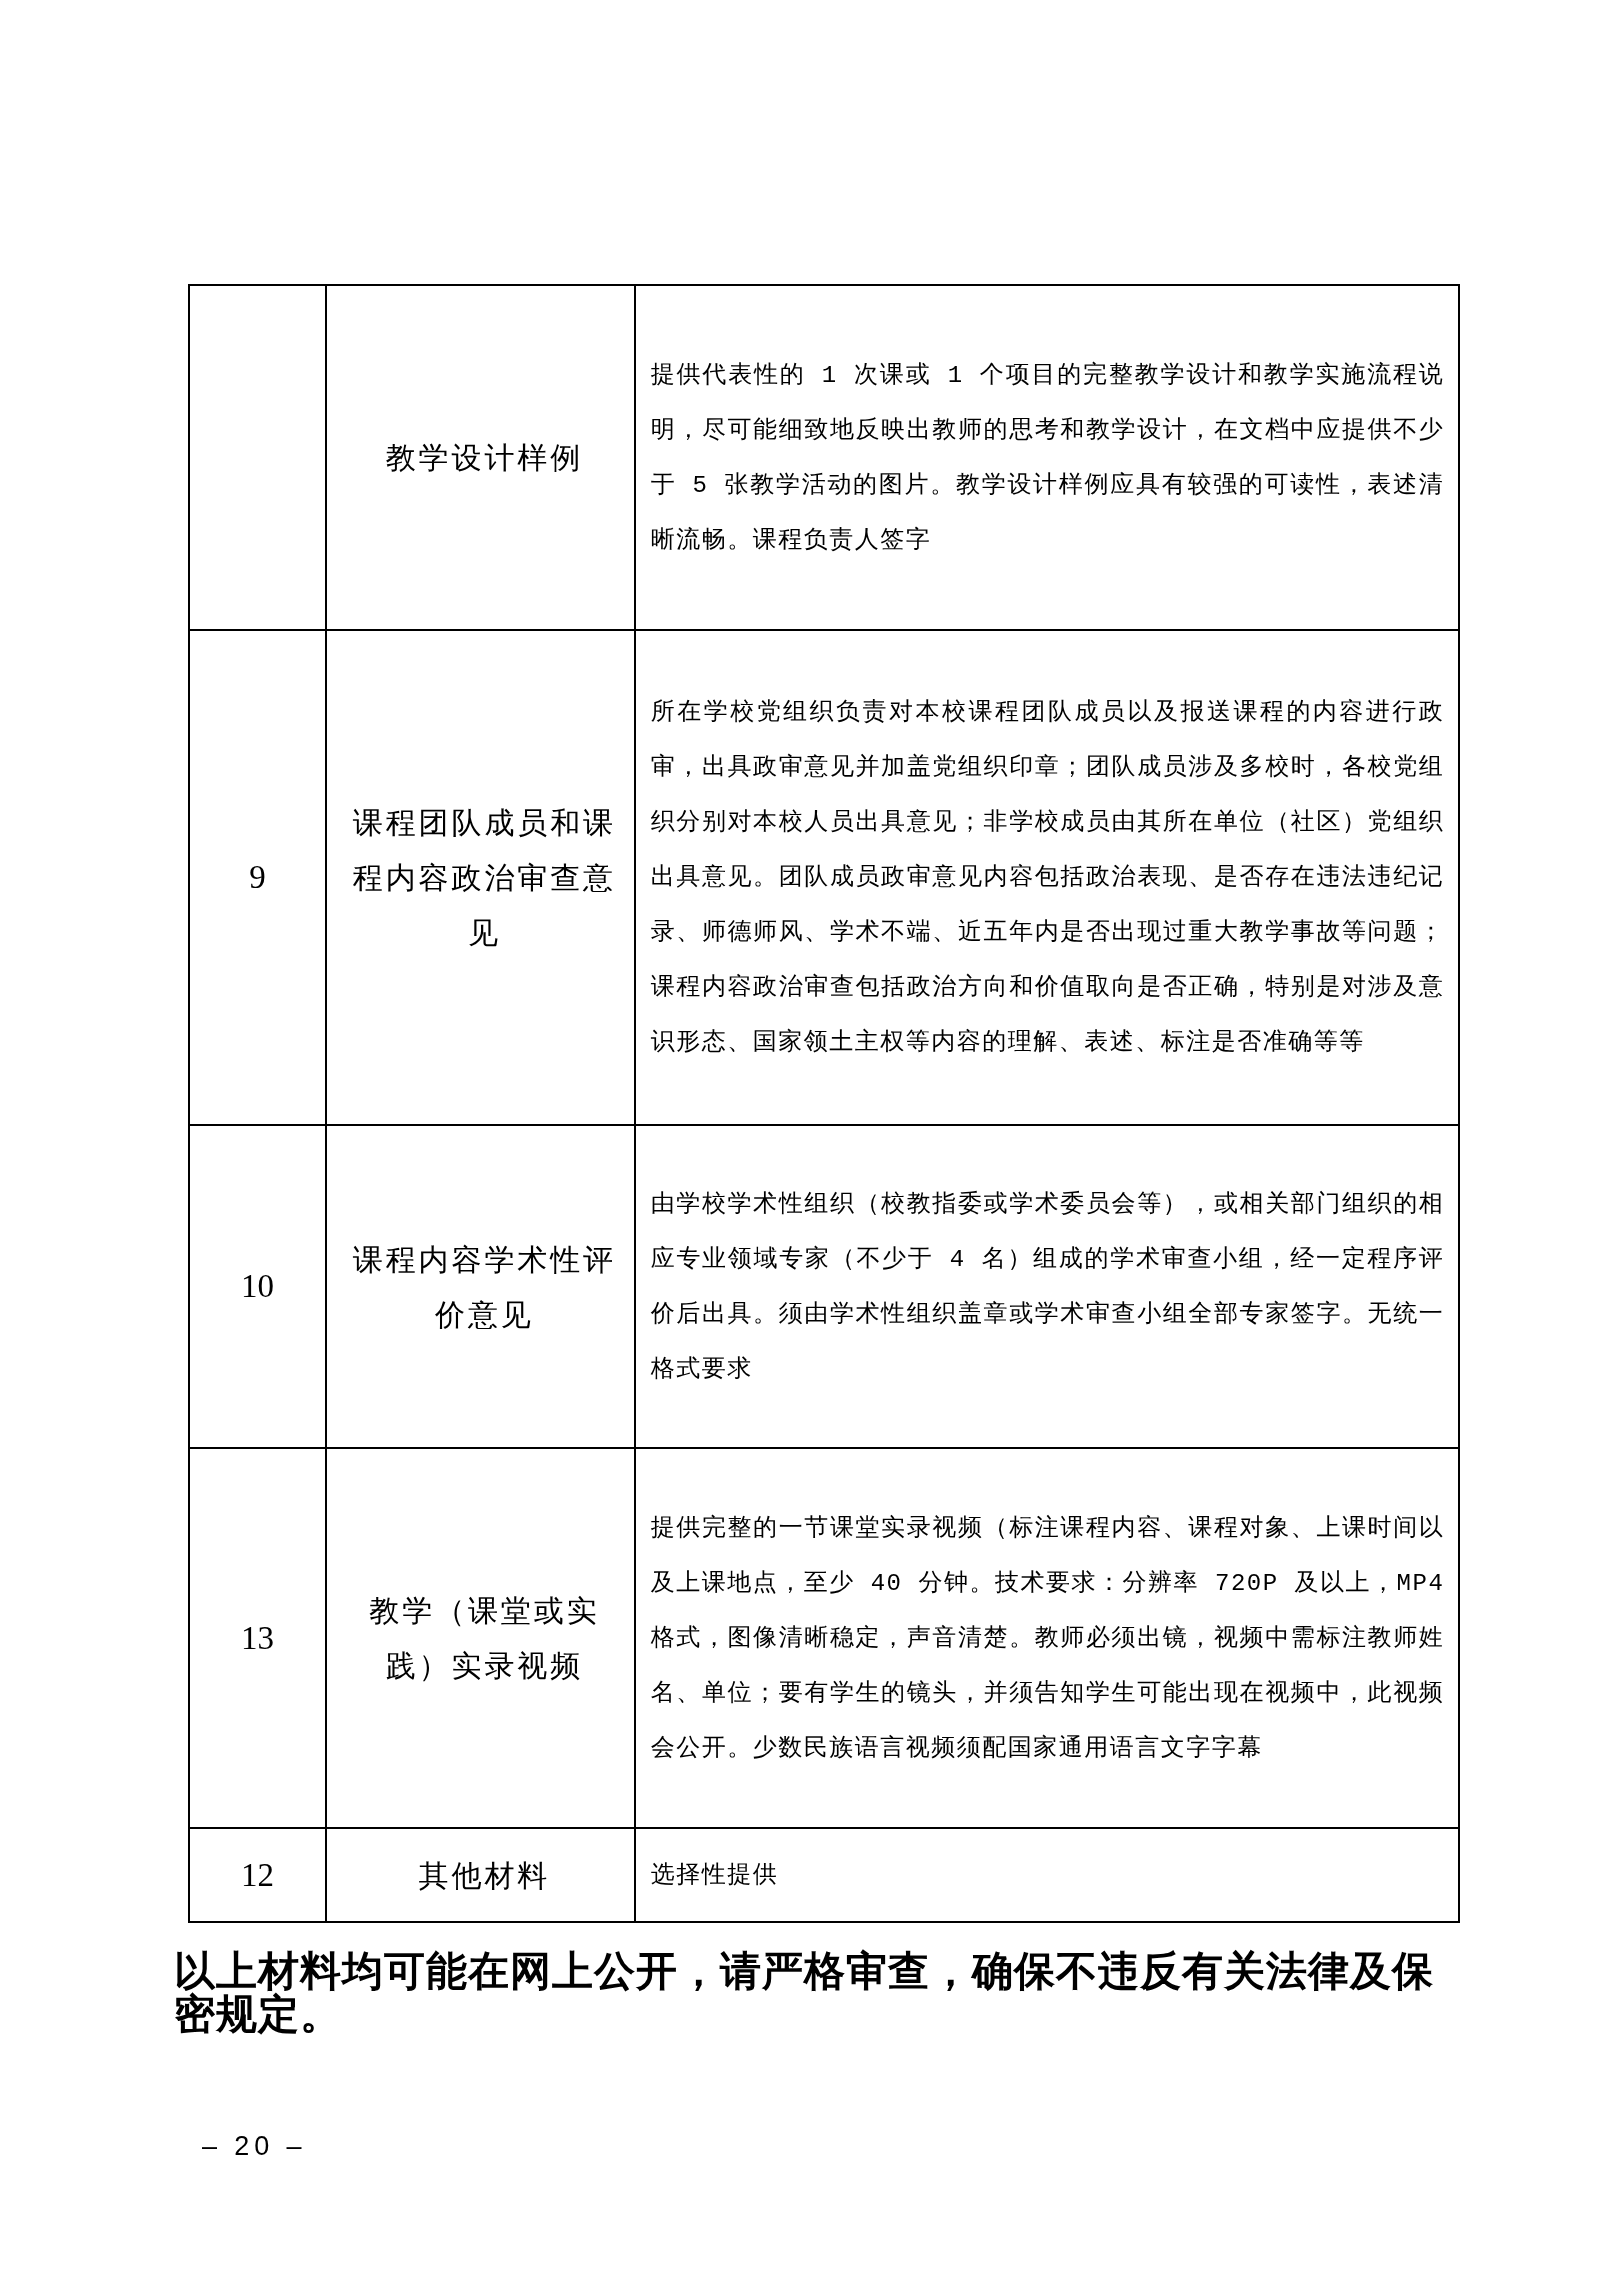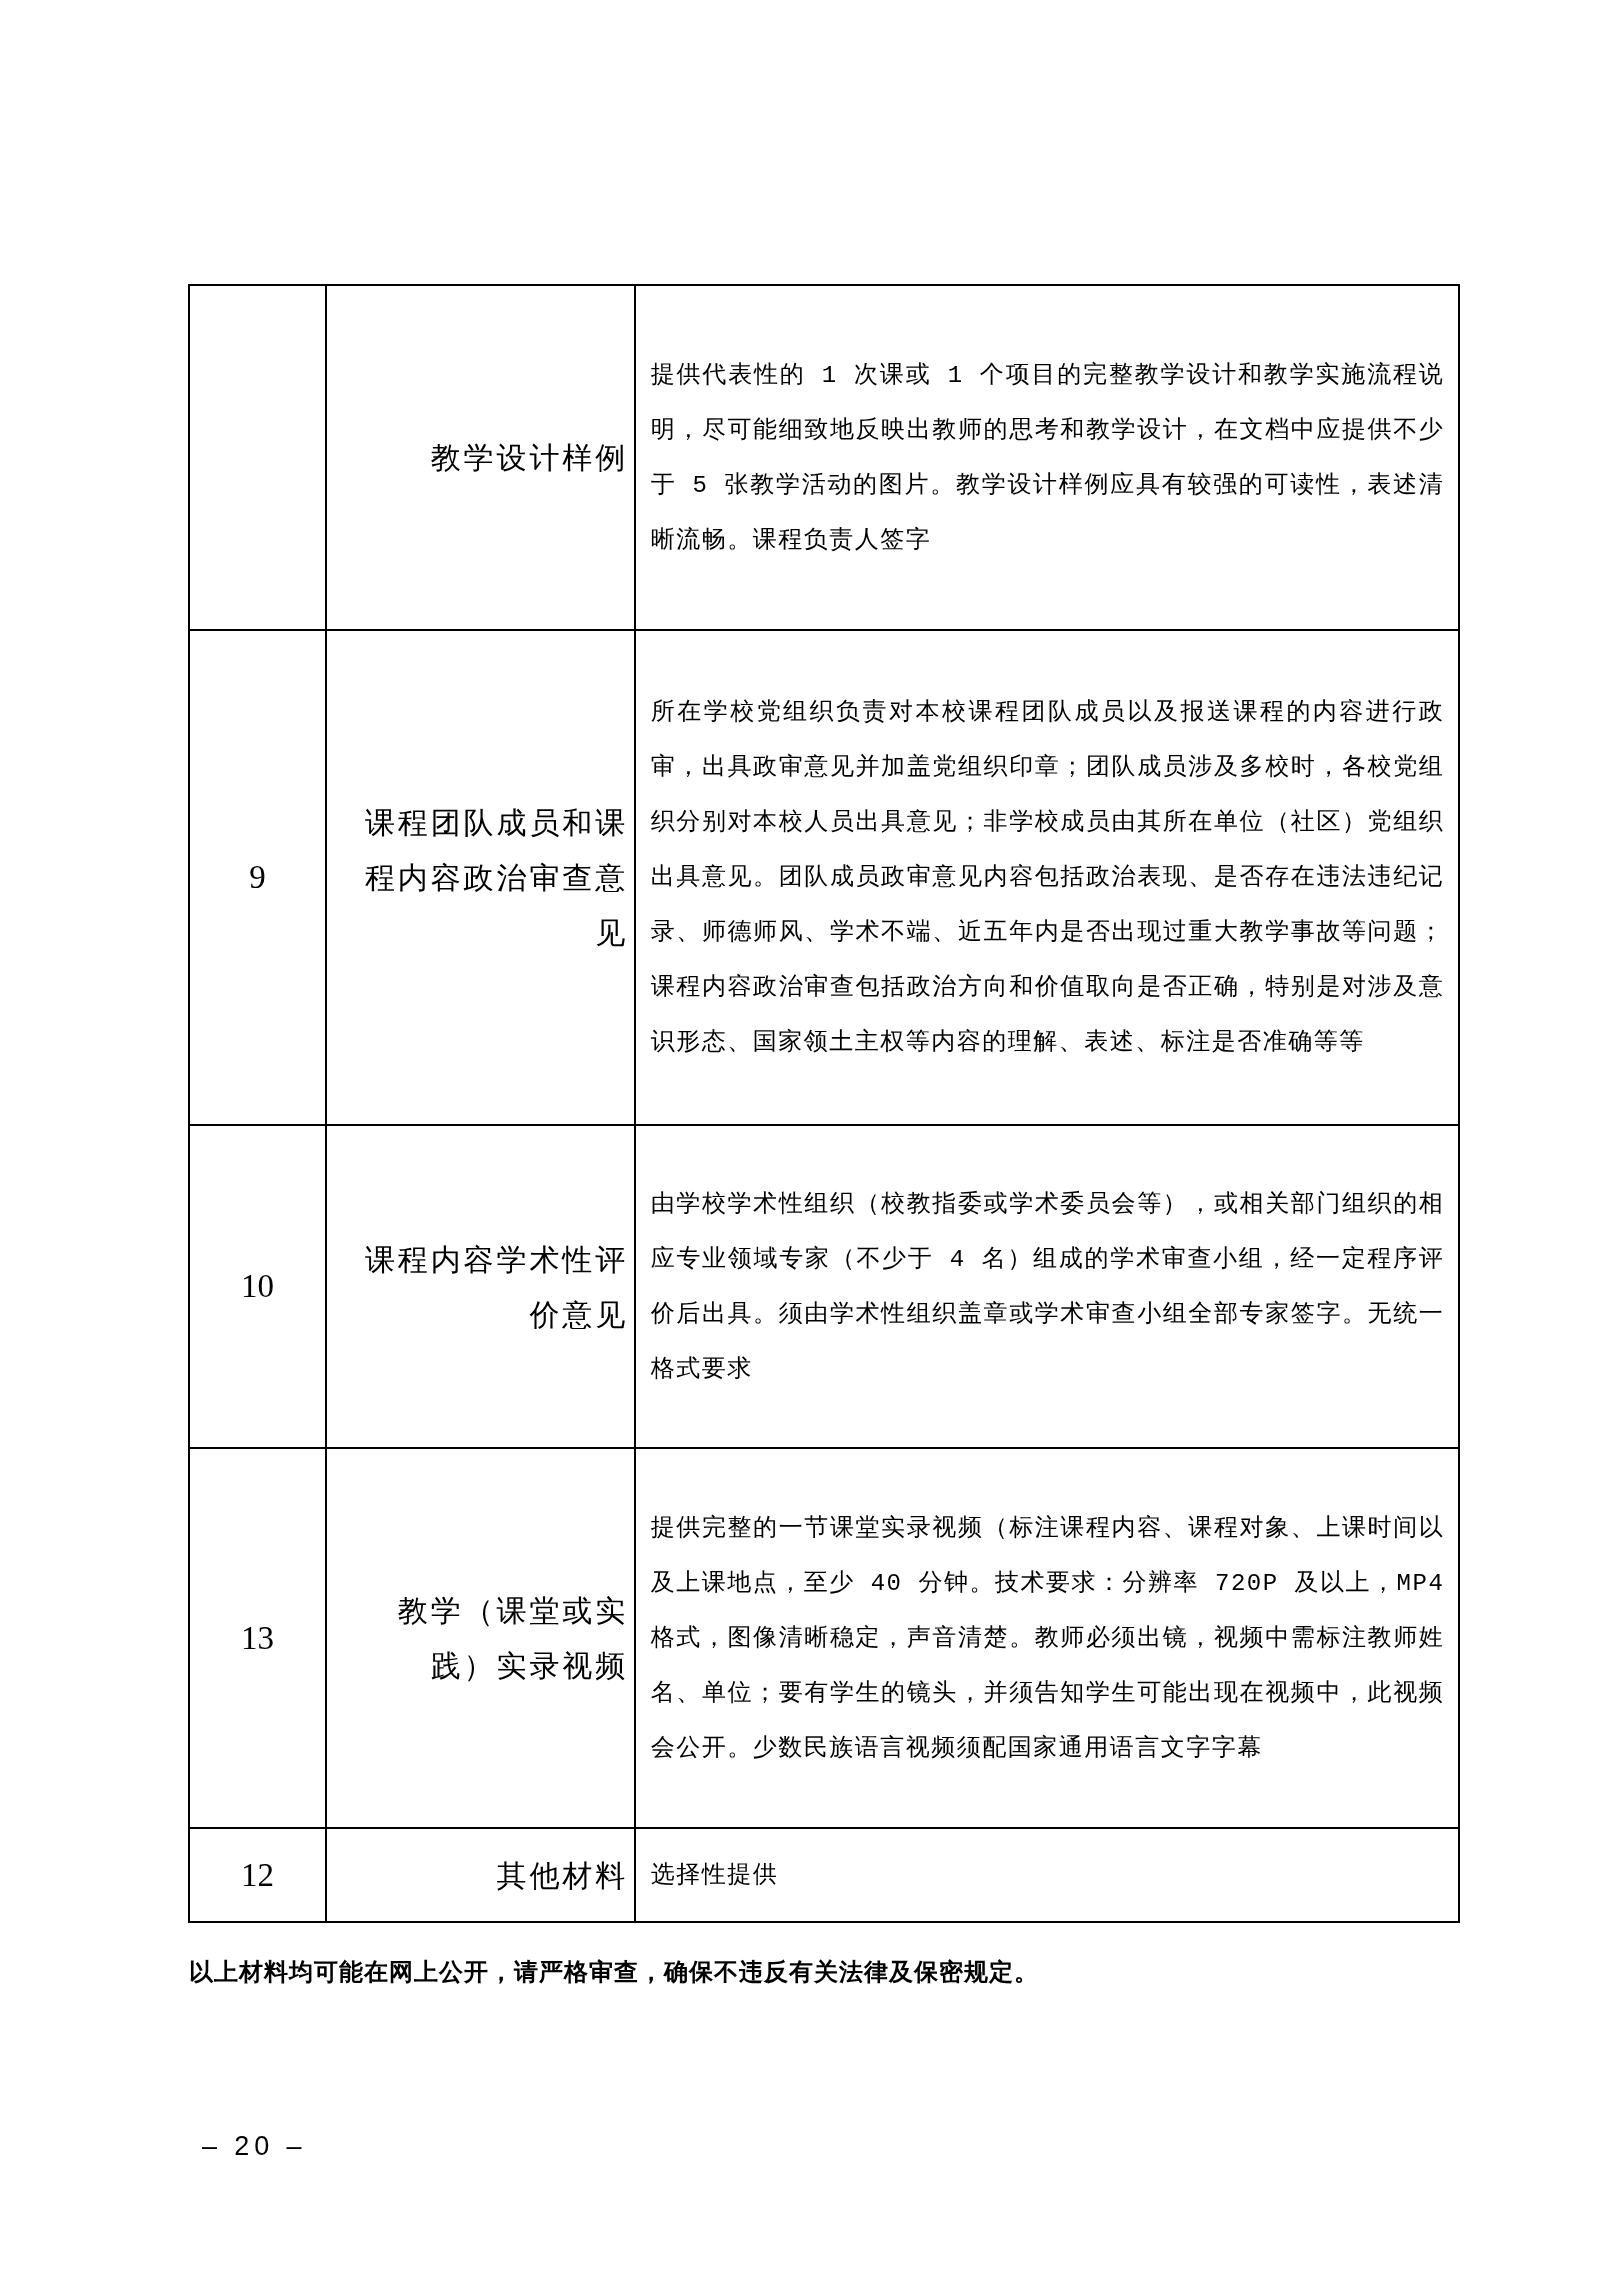--- a/index.html
+++ b/index.html
@@ -47,42 +47,42 @@
     vertical-align: middle;
     font-size: 33px;
     font-family: "Liberation Serif", "DejaVu Serif", serif;
   }
   td.cell-label {
     vertical-align: middle;
     font-size: 30px;
     line-height: 55px;
     letter-spacing: 2.9px;
     padding: 3.9px 5.9px 3.9px 13.7px;
-    text-align: right;
+    text-align: center;
   }
   td.cell-content {
     vertical-align: middle;
     font-size: 24px;
     line-height: 55px;
     letter-spacing: 1.5px;
     padding: 3.9px 13.7px 3.9px 14.7px;
     text-align: justify;
     text-align-last: left;
     font-family: Liberation Mono, monospace;
   }
   .footer-note {
     position: absolute;
-    left: 189px;
+    left: 174px;
     top: 1950px;
     width: 1294px;
-    font-size: 24px;
+    font-size: 41px;
     font-weight: bold;
     letter-spacing: 1px;
     line-height: 43px;
-    font-family: Liberation Sans, sans-serif;
+    font-family: Liberation Serif, serif;
   }
   .page-number {
     position: absolute;
     left: 202px;
     top: 2131px;
     font-size: 27px;
     letter-spacing: 4.9px;
     font-family: Liberation Sans, sans-serif;
   }
 </style>

